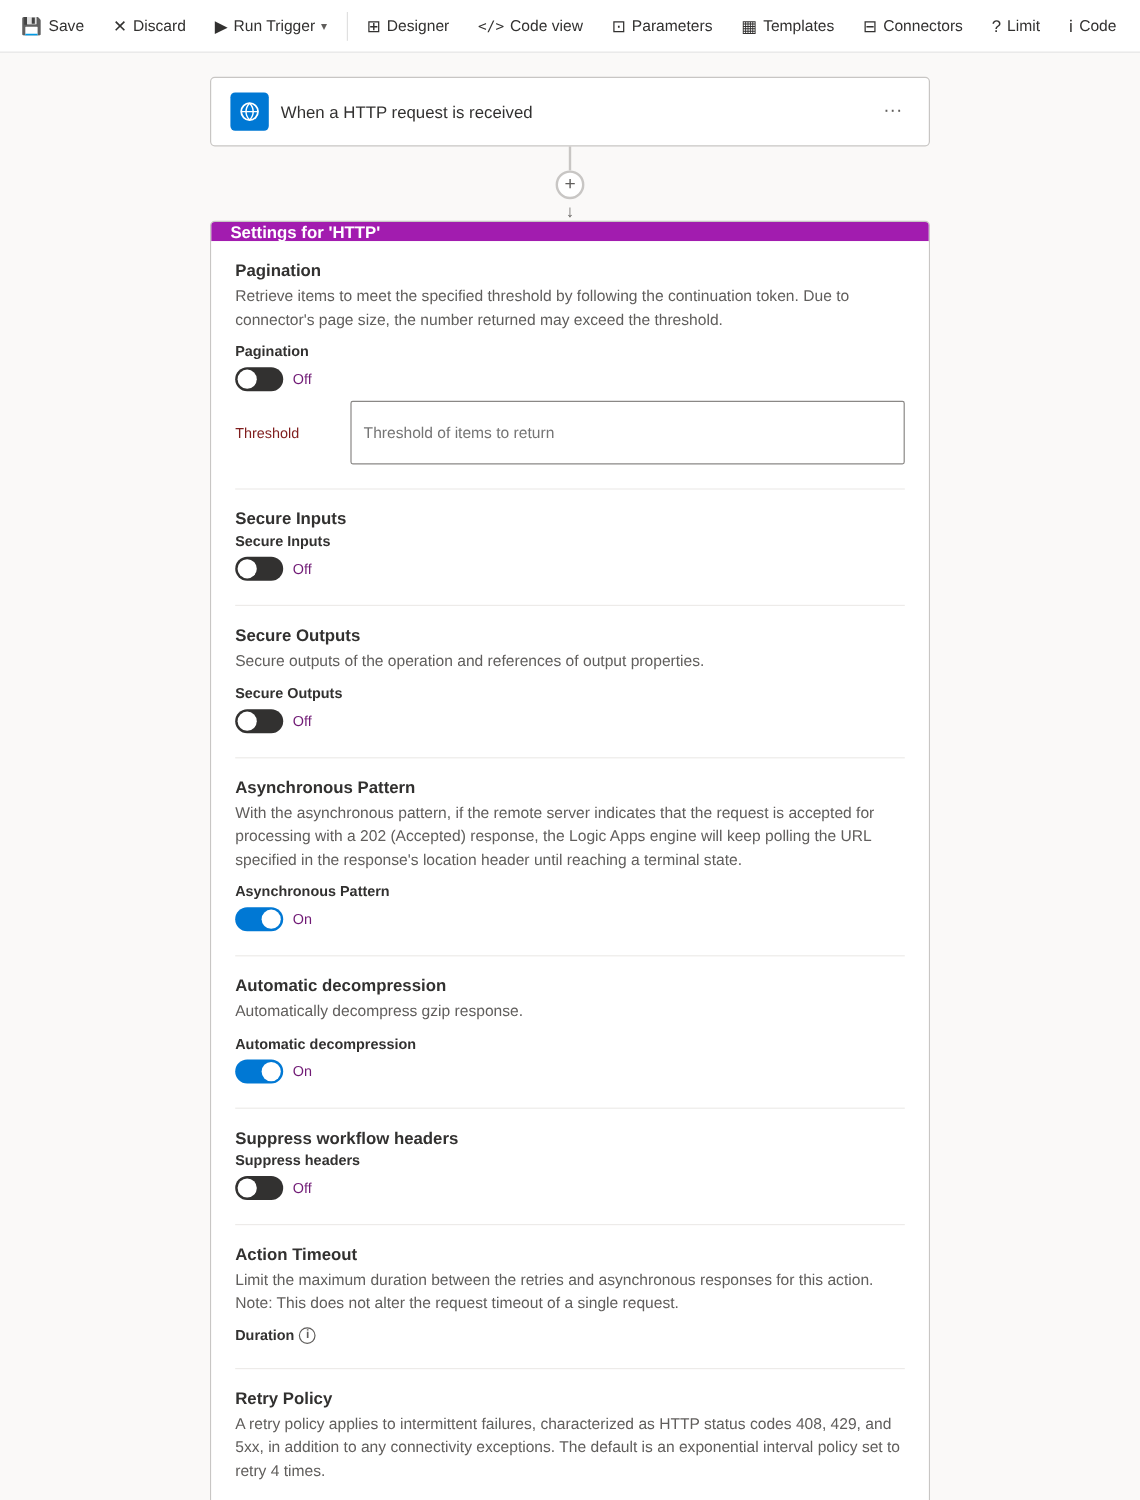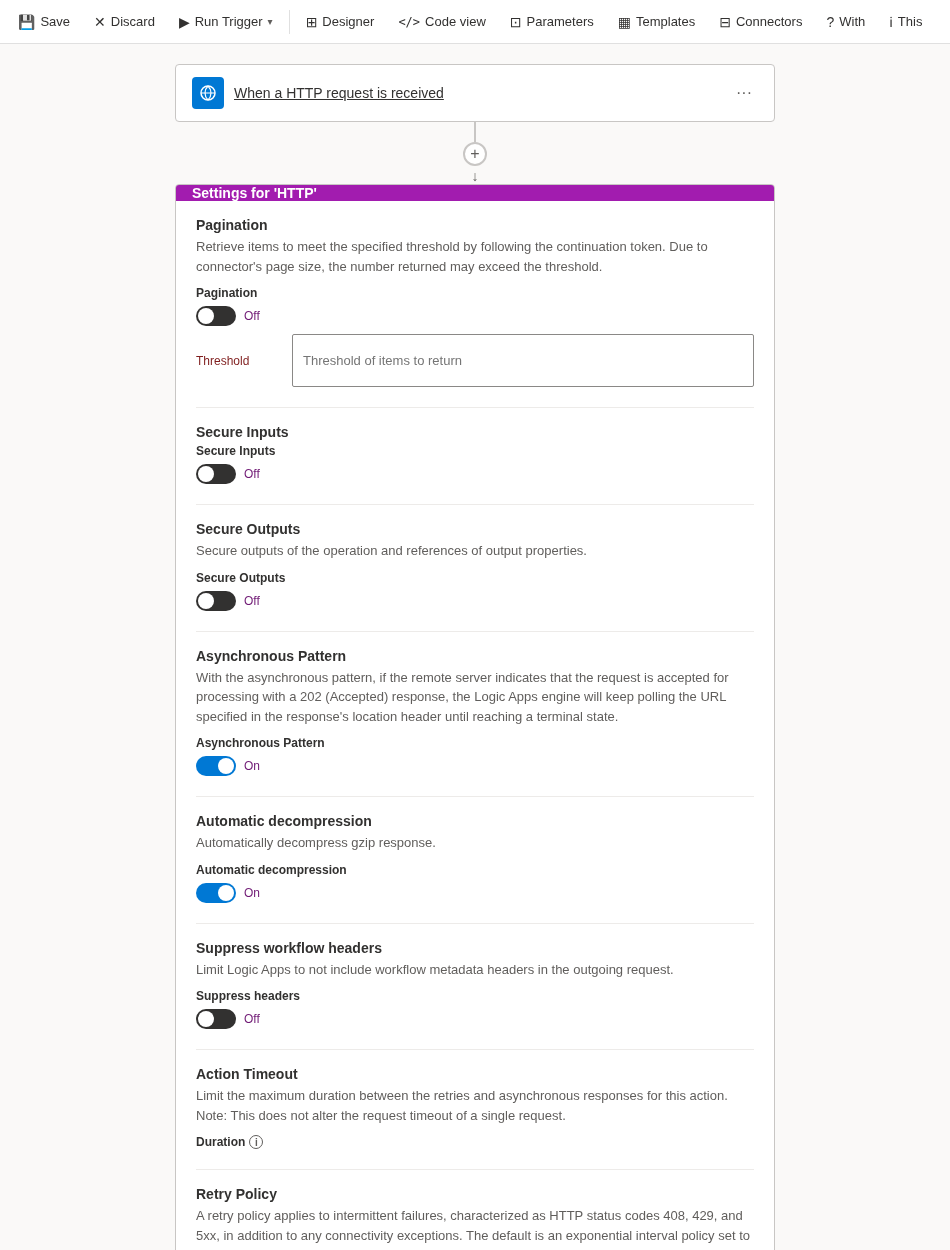--- a/index.html
+++ b/index.html
@@ -73,21 +73,20 @@
       align-items: center;
       justify-content: center;
       color: white;
       font-size: 14px;
       flex-shrink: 0;
     }
     .http-trigger-title {
       flex: 1;
       font-size: 14px;
       color: #323130;
-      text-decoration: underline;
     }
     .ellipsis-btn {
       cursor: pointer;
       color: #605e5c;
       font-size: 16px;
       padding: 2px 6px;
     }
 
     
     .connector {
@@ -306,25 +305,25 @@
   <div class="toolbar-item">
     <span class="toolbar-icon">▦</span>
     <span>Templates</span>
   </div>
   <div class="toolbar-item">
     <span class="toolbar-icon">⊟</span>
     <span>Connectors</span>
   </div>
   <div class="toolbar-item">
     <span class="toolbar-icon">?</span>
-    <span>With</span>
+    <span>Limit</span>
   </div>
   <div class="toolbar-item">
     <span class="toolbar-icon">ℹ</span>
-    <span>This</span>
+    <span>Code</span>
   </div>
 </div>
 
 <div class="canvas">
   <div class="trigger-block">
 
     <div class="http-trigger">
       <div class="http-icon">
         <svg width="18" height="18" viewBox="0 0 18 18" fill="none">
           <circle cx="9" cy="9" r="7" stroke="white" stroke-width="1.5" fill="none"></circle>
@@ -413,21 +412,20 @@
               <div class="toggle-knob"></div>
             </div>
             <span class="toggle-label">On</span>
           </div>
         </div>
 
         <hr class="divider">
 
         <div class="section">
           <div class="section-title">Suppress workflow headers</div>
-          <div class="section-desc">Limit Logic Apps to not include workflow metadata headers in the outgoing request.</div>
           <div class="field-label">Suppress headers</div>
           <div class="toggle-row">
             <div class="toggle off">
               <div class="toggle-knob"></div>
             </div>
             <span class="toggle-label">Off</span>
           </div>
         </div>
 
         <hr class="divider">

